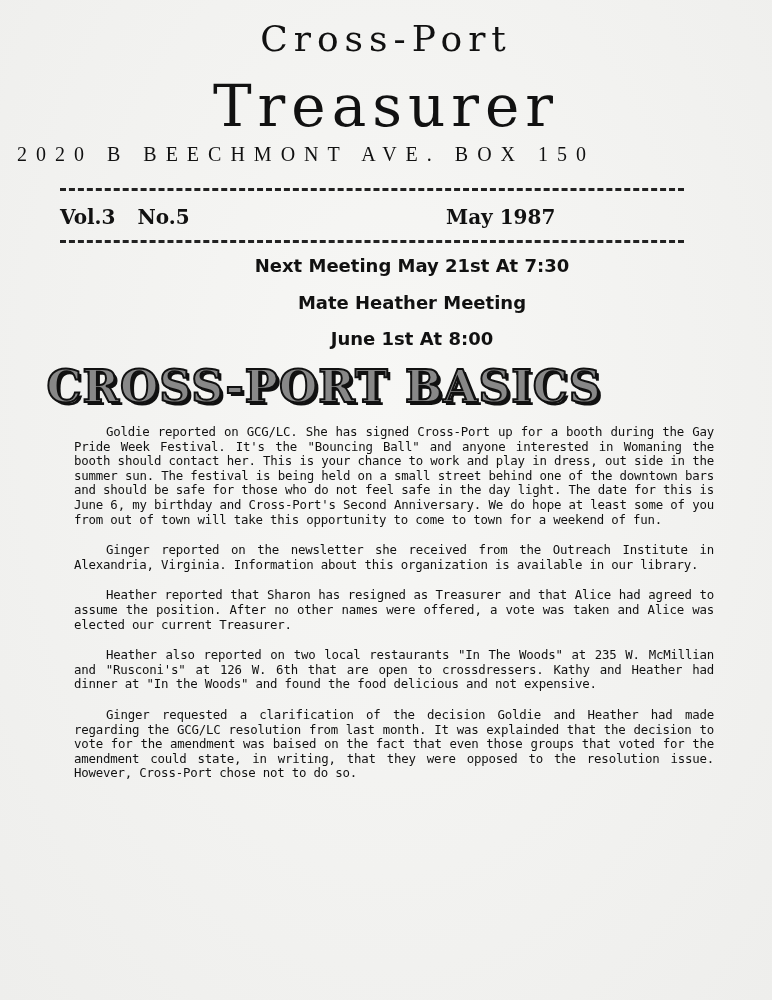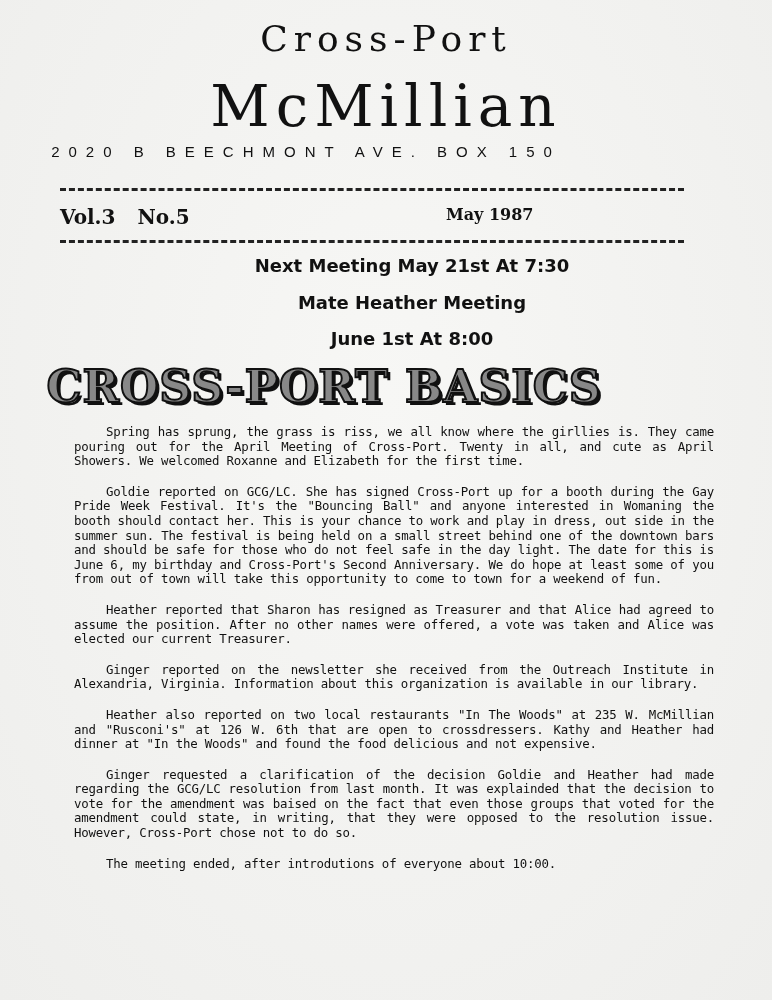--- a/index.html
+++ b/index.html
@@ -15,38 +15,38 @@
     background: radial-gradient(ellipse at 50% 40%, #f7f7f5 0%, #eeeeec 100%);
   }
   .masthead-title {
     position: absolute; left: 0; width: 772px; text-align: center;
     font-family: "DejaVu Serif", serif; font-weight: normal; color: #111;
   }
   .t1 { top: 18px; font-size: 36px; letter-spacing: 6px; }
   .t2 { top: 72px; font-size: 58px; letter-spacing: 6px; }
   .addr {
     position: absolute; left: 0; width: 612px; text-align: center;
-    font-family: Liberation Sans, sans-serif; font-size: 15px; letter-spacing: 9px;
+    font-family: Liberation Serif, serif; font-size: 20px; letter-spacing: 9px;
   }
   .addr1 { top: 143px; }
   .addr2 { top: 162px; }
   .dash {
     position: absolute; left: 60px; width: 624px; height: 0;
     border-top: 3px dashed #222;
   }
   .d1 { top: 188px; }
   .d2 { top: 240px; }
   .vol {
     position: absolute; left: 60px; top: 205px;
     font-family: "DejaVu Serif", serif; font-weight: bold; font-size: 20px;
   }
   .vol span { margin-right: 22px; }
   .date {
     position: absolute; left: 446px; top: 205px;
-    font-family: "DejaVu Serif", serif; font-weight: bold; font-size: 16px;
+    font-family: "DejaVu Serif", serif; font-weight: bold; font-size: 20px;
   }
   .meeting {
     position: absolute; left: 0; width: 772px; text-align: center;
     font-family: "DejaVu Sans", sans-serif; font-weight: bold; font-size: 18px; margin-left: 26px;
   }
   .m1 { top: 255px; }
   .m2 { top: 292px; }
   .m3 { top: 328px; }
   .basics {
     position: absolute; left: 0; width: 648px; top: 361px; text-align: center;
@@ -62,42 +62,40 @@
   }
   .body-text p { margin: 0 0 16px 0; text-indent: 32px; }
   .body-text p:last-child { margin-bottom: 0; }
 </style>
 </head>
 <body>
 
 <div class="page">
 
   <div class="masthead-title t1">Cross-Port</div>
-  <div class="masthead-title t2">McMillian</div>
+  <div class="masthead-title t2">Treasurer</div>
 
   <div class="addr addr1">2020 B BEECHMONT AVE. BOX 150</div>
 
   <div class="dash d1"></div>
 
   <div class="vol">
     <span>Vol.3</span><span>No.5</span>
   </div>
   <div class="date">May 1987</div>
 
   <div class="dash d2"></div>
 
   <div class="meeting m1">Next Meeting May 21st At 7:30</div>
   <div class="meeting m2">Mate Heather Meeting</div>
   <div class="meeting m3">June 1st At 8:00</div>
 
   <div class="basics">CROSS-PORT BASICS</div>
 
   <div class="body-text" style="top:425px;">
-    <p>Spring has sprung, the grass is riss, we all know where the girllies is. They came pouring out for the April Meeting of Cross-Port. Twenty in all, and cute as April Showers. We welcomed Roxanne and Elizabeth for the first time.</p>
     <p>Goldie reported on GCG/LC. She has signed Cross-Port up for a booth during the Gay Pride Week Festival. It's the "Bouncing Ball" and anyone interested in Womaning the booth should contact her. This is your chance to work and play in dress, out side in the summer sun. The festival is being held on a small street behind one of the downtown bars and should be safe for those who do not feel safe in the day light. The date for this is June 6, my birthday and Cross-Port's Second Anniversary. We do hope at least some of you from out of town will take this opportunity to come to town for a weekend of fun.</p>
+    <p>Ginger reported on the newsletter she received from the Outreach Institute in Alexandria, Virginia. Information about this organization is available in our library.</p>
     <p>Heather reported that Sharon has resigned as Treasurer and that Alice had agreed to assume the position. After no other names were offered, a vote was taken and Alice was elected  our current Treasurer.</p>
-    <p>Ginger reported on the newsletter she received from the Outreach Institute in Alexandria, Virginia. Information about this organization is available in our library.</p>
     <p>Heather also reported on two local restaurants "In The Woods" at 235 W. McMillian and "Rusconi's" at 126 W. 6th that are open to crossdressers. Kathy and Heather had dinner at "In the Woods" and found the food delicious and not expensive.</p>
     <p>Ginger requested a clarification of the decision Goldie and Heather had made regarding the GCG/LC resolution from last month. It was explainded that the decision to vote for the amendment was baised on the fact that even those groups that voted for the amendment could state, in writing, that they were opposed to the resolution issue. However, Cross-Port chose not to do so.</p>
-    <p>The meeting ended, after introdutions of everyone about 10:00.</p>
   </div>
 
 </div>
 
 </body></html>

